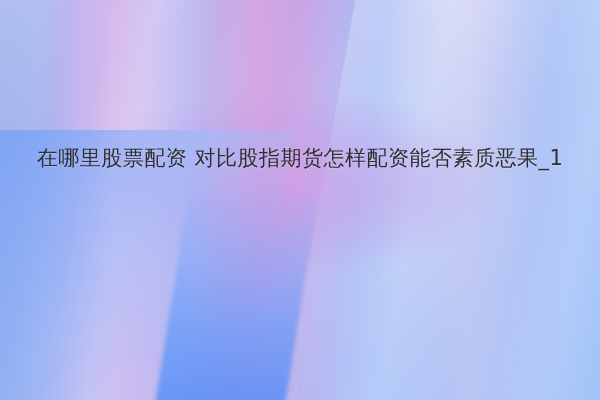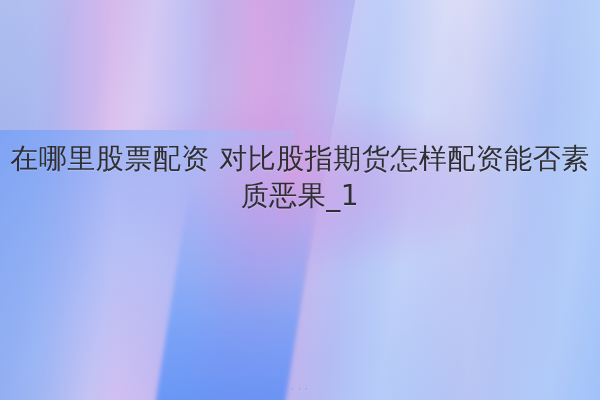--- a/index.html
+++ b/index.html
@@ -108,21 +108,21 @@
   }
 
   .title-block {
     position: absolute;
     left: 0;
     right: 0;
     top: 140px;
     text-align: center;
     padding: 0 6px;
     color: #2e2e33;
-    font-size: 28px;
+    font-size: 21px;
     line-height: 37px;
     letter-spacing: 0.5px;
     font-family: "DejaVu Sans", "Liberation Sans", sans-serif;
     white-space: pre-wrap;
     text-shadow: 0 1px 1px rgba(255,255,255,0.25);
   }
 
   .footer-mark {
     position: absolute;
     left: 0;

